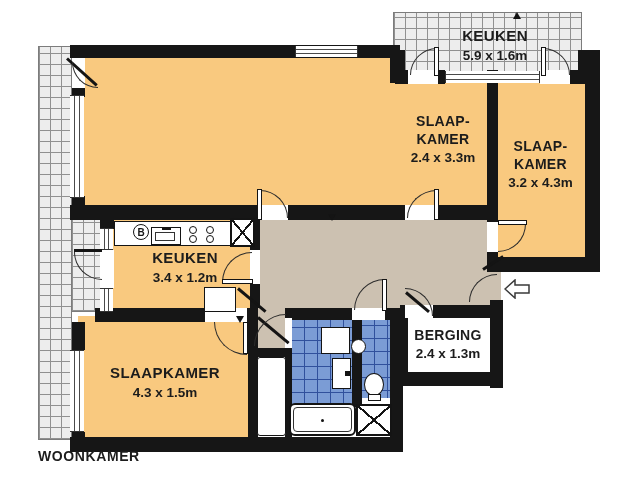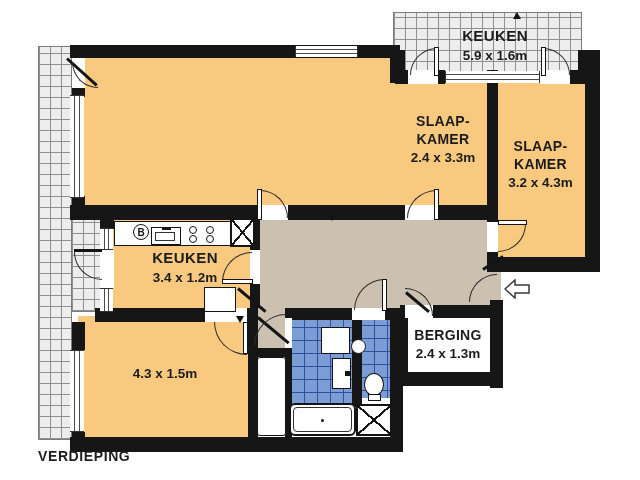--- a/index.html
+++ b/index.html
@@ -212,17 +212,18 @@
   </div>
   <div class="room-label" style="left:126px;top:249px;width:118px">
     <span class="rname">KEUKEN</span>
     <span class="rdims">3.4 x 1.2m</span>
   </div>
   <div class="room-label" style="left:400px;top:326px;width:96px">
     <span class="rname2">BERGING</span>
     <span class="rdims">2.4 x 1.3m</span>
   </div>
   <div class="room-label" style="left:85px;top:364px;width:160px">
+    <span class="rname">SLAAPKAMER</span>
     <span class="rdims">4.3 x 1.5m</span>
   </div>
-  <div class="floor-label" style="left:38px;top:448px">VERDIEPING</div>
+  <div class="floor-label" style="left:38px;top:448px">WOONKAMER</div>
 
 </div>
 
 </body></html>

